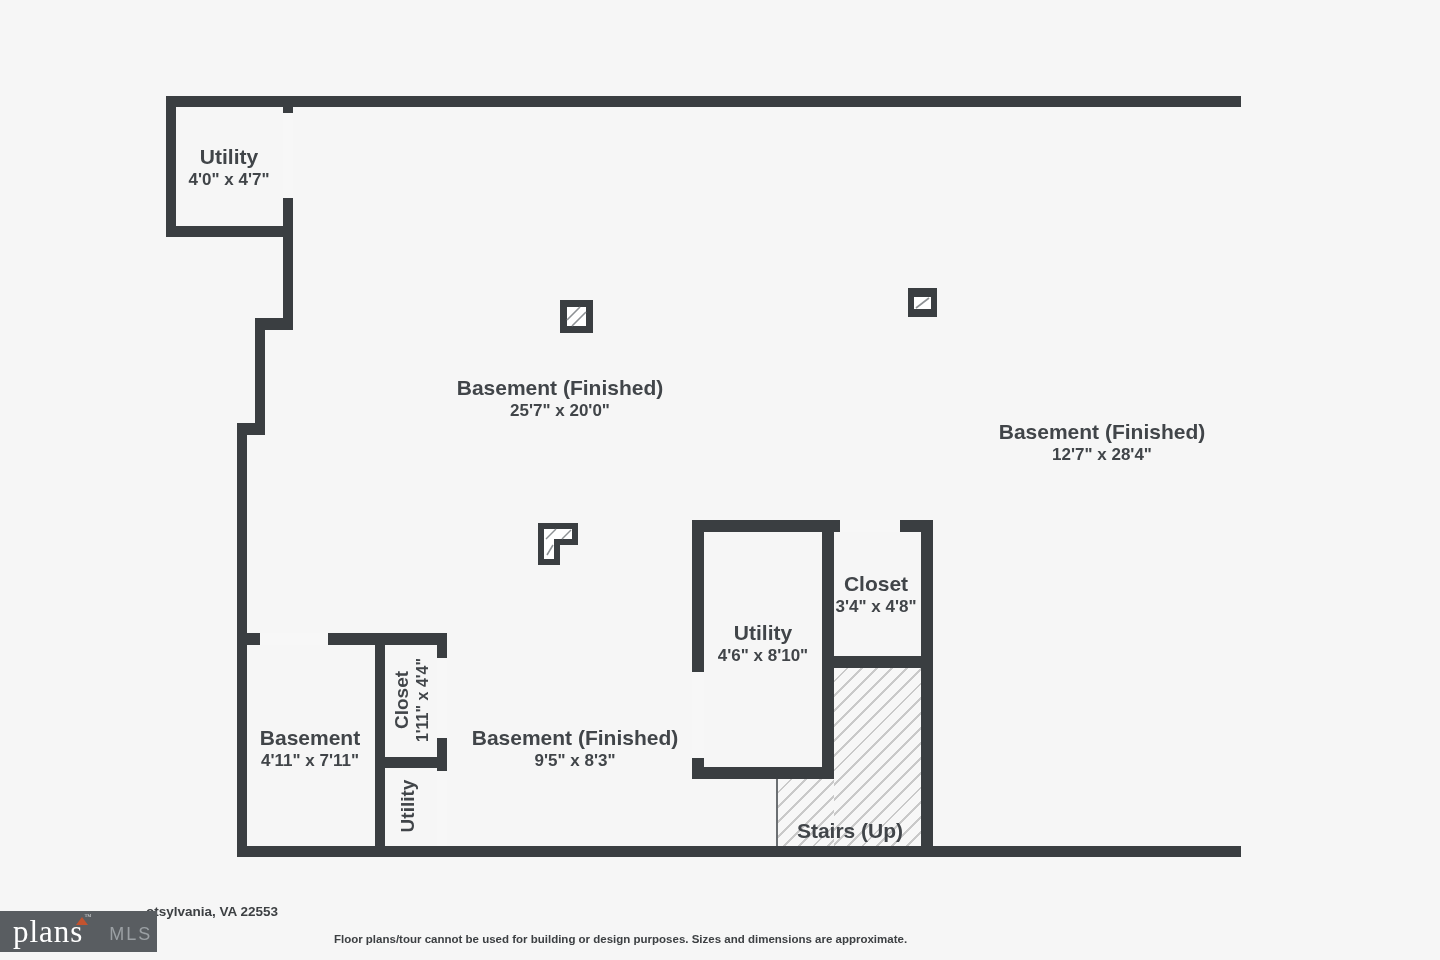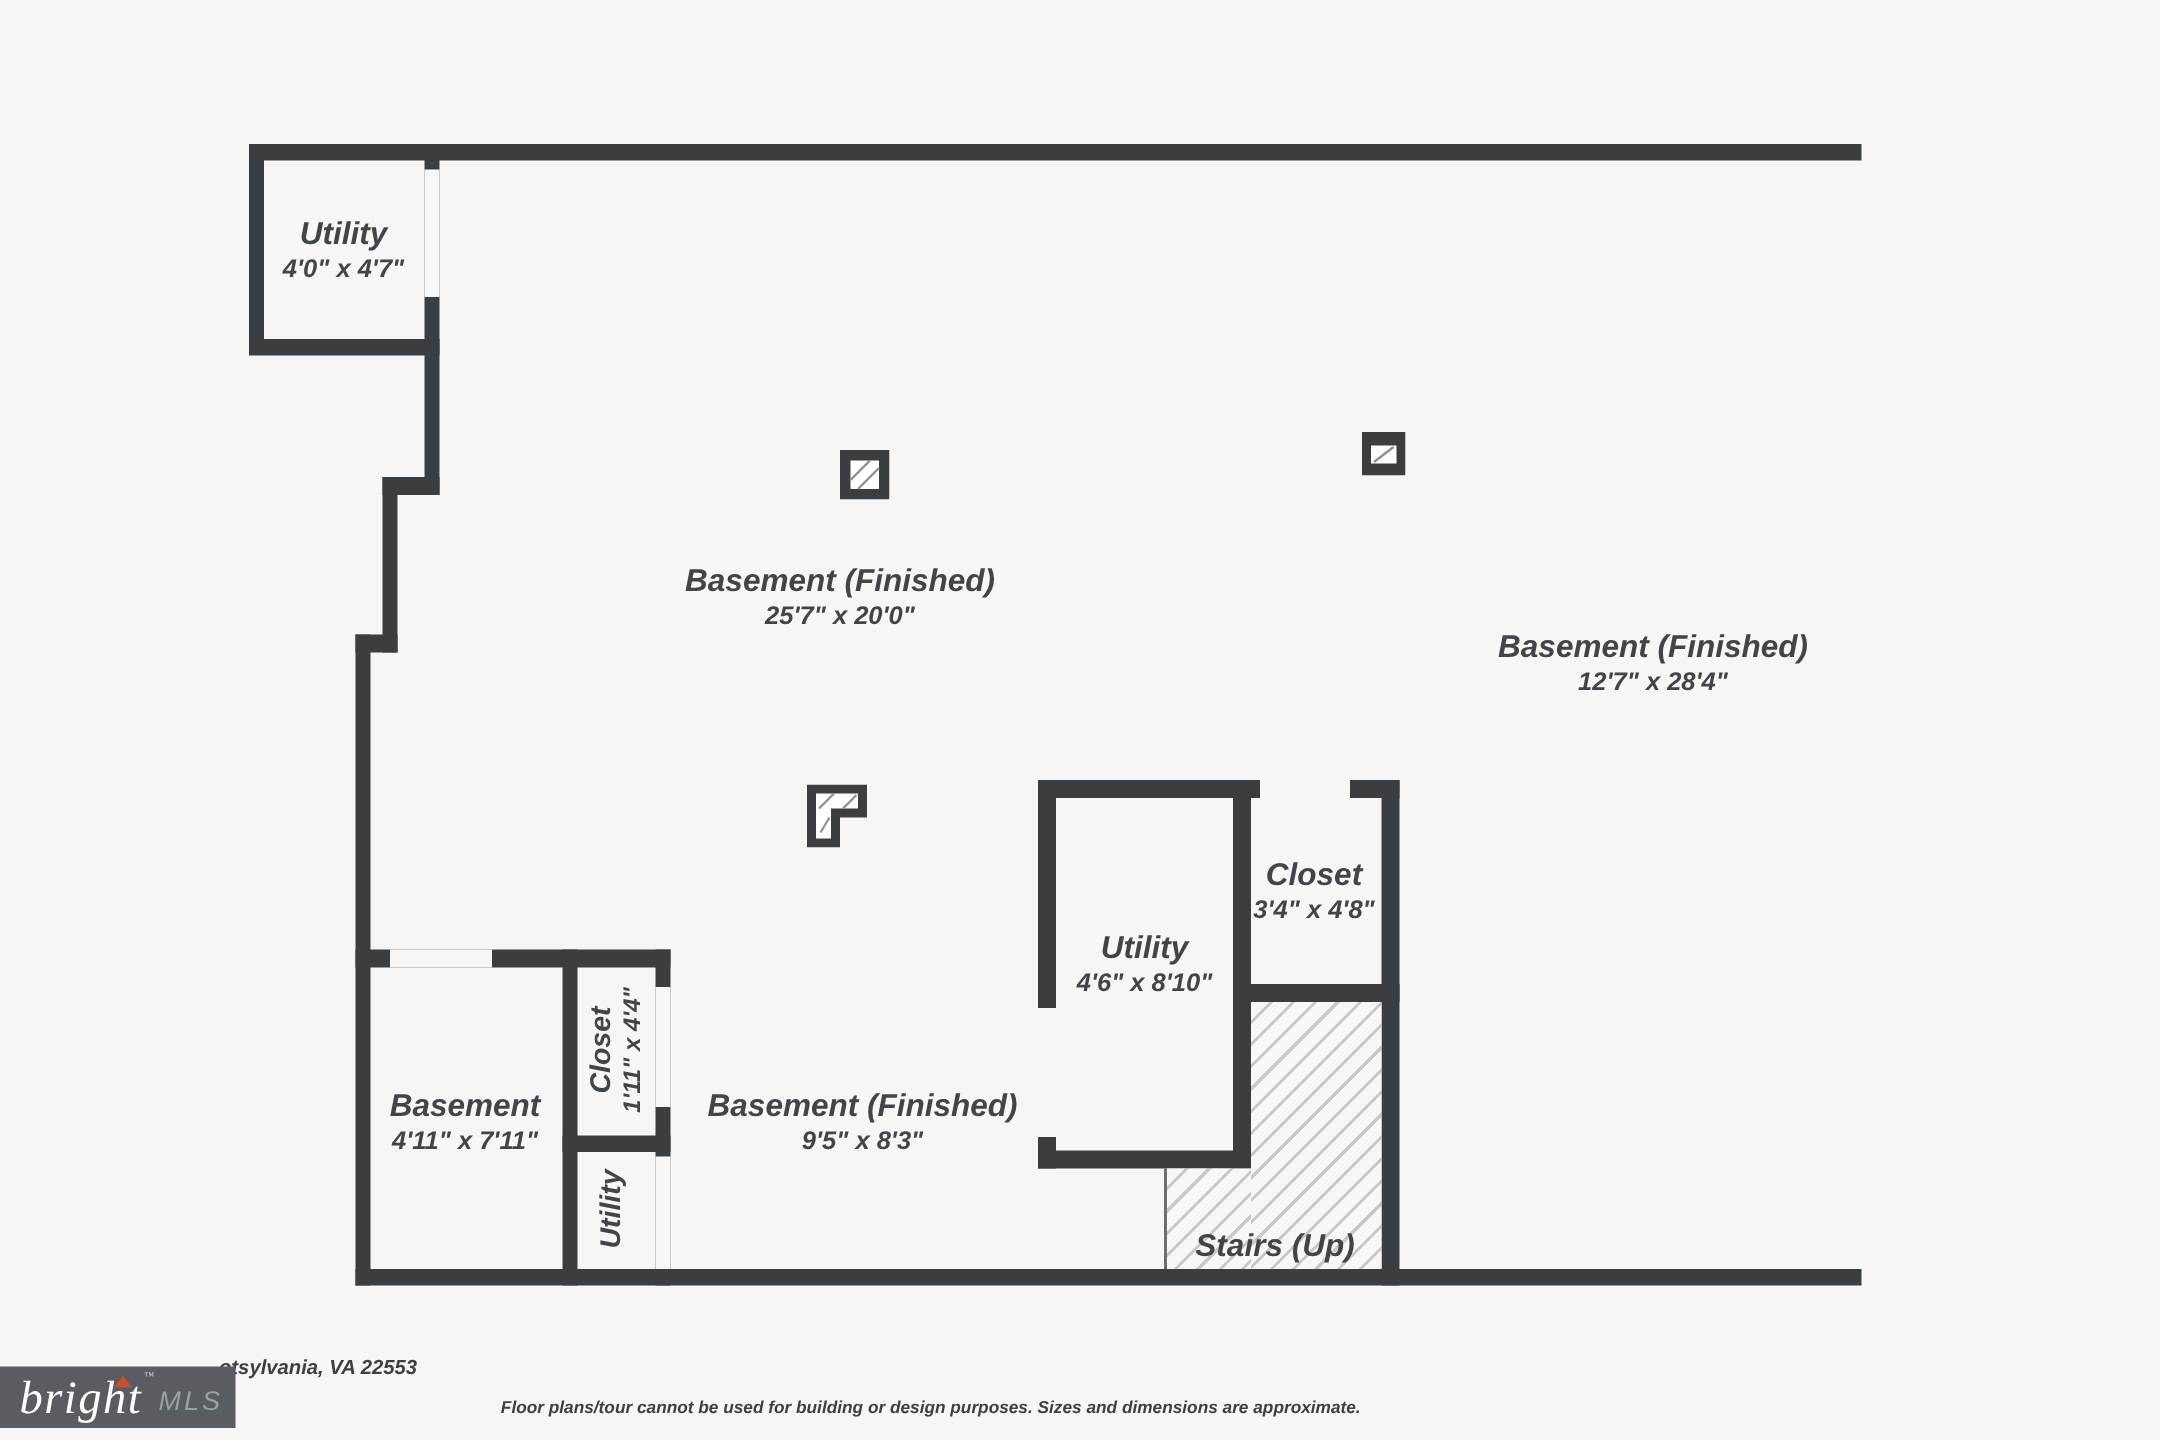--- a/index.html
+++ b/index.html
@@ -7,40 +7,40 @@
     --floor:#f6f6f6;
     --room:#f7f7f7;
     --text:#414549;
     --hatch:#c9c9c9;
     --logo-bg:#595d61;
     --logo-mls:#9ba0a4;
     --logo-accent:#c2532f;
   }
   *{margin:0;padding:0;box-sizing:border-box;}
   html,body{width:1440px;height:960px;background:var(--floor);font-family:"Liberation Sans",sans-serif;}
-  .stage{position:relative;width:1241px;height:960px;overflow:hidden;background:var(--floor);font-style:italic;}
+  .stage{position:relative;width:1241px;height:960px;overflow:hidden;background:var(--floor);}
   .wall{position:absolute;background:var(--wall);}
   .gap{position:absolute;background:var(--room);}
   .hatch{position:absolute;background:repeating-linear-gradient(135deg,var(--room) 0px,var(--room) 8.5px,var(--hatch) 8.5px,var(--hatch) 10.5px);}
   .thinline{position:absolute;background:#6b6f72;}
   .window{position:absolute;background:#fff;}
   .window .pane{position:absolute;left:1px;right:1px;top:11px;bottom:11px;border:1px solid #4b4f52;}
   .room-label{position:absolute;transform:translate(-50%,-50%);text-align:center;color:var(--text);font-weight:700;white-space:nowrap;line-height:1.22;}
   .room-label.vert{transform:translate(-50%,-50%) rotate(-90deg);}
   .room-name{font-size:21px;}
   .room-dims{font-size:17px;}
   .room-name.sm{font-size:19px;}
   .room-dims.sm{font-size:16px;}
   .pillar{position:absolute;}
   .footer-address{position:absolute;left:146px;top:904px;font-size:13.5px;font-weight:700;color:#3d4043;z-index:3;}
   .logo-box{position:absolute;left:0;top:911px;width:157px;height:41px;background:var(--logo-bg);z-index:4;display:flex;align-items:center;padding-left:13px;}
   .logo-brand{font-family:"Liberation Serif",serif;font-size:31px;color:#ffffff;letter-spacing:1px;line-height:1;position:relative;}
   .logo-roof{position:absolute;left:76px;top:6px;width:0;height:0;border-left:6px solid transparent;border-right:6px solid transparent;border-bottom:8px solid var(--logo-accent);z-index:5;}
   .logo-tm{font-size:7px;color:#d8dadb;vertical-align:top;position:relative;top:-2px;left:1px;}
-  .logo-mls{font-size:18px;color:var(--logo-mls);letter-spacing:2px;margin-left:3px;padding-top:6px;}
+  .logo-mls{font-size:18px;color:var(--logo-mls);letter-spacing:2px;margin-left:18px;padding-top:6px;}
   .disclaimer{position:absolute;left:0;right:0;top:933px;text-align:center;font-size:11.5px;font-weight:700;color:#3d4043;}
 </style>
 </head>
 <body>
 
 <div class="stage">
 
   <div>
     <div class="wall" style="left:166px;top:96px;width:1087px;height:11px;"></div>
     <div class="wall" style="left:1243px;top:96px;width:10px;height:76px;"></div>
@@ -155,19 +155,19 @@
   </div>
 
   <div class="room-label" style="left:850px;top:831px;">
     <div class="room-name">Stairs (Up)</div>
   </div>
 
   <div class="footer-address">otsylvania, VA 22553</div>
 
   <div class="logo-box">
     <span class="logo-roof"></span>
-    <span class="logo-brand"><span>bright</span><span class="logo-tm">™</span></span>
+    <span class="logo-brand"><span>plans</span><span class="logo-tm">™</span></span>
     <span class="logo-mls">MLS</span>
   </div>
 
   <div class="disclaimer">Floor plans/tour cannot be used for building or design purposes. Sizes and dimensions are approximate.</div>
 
 </div>
 
 </body></html>

